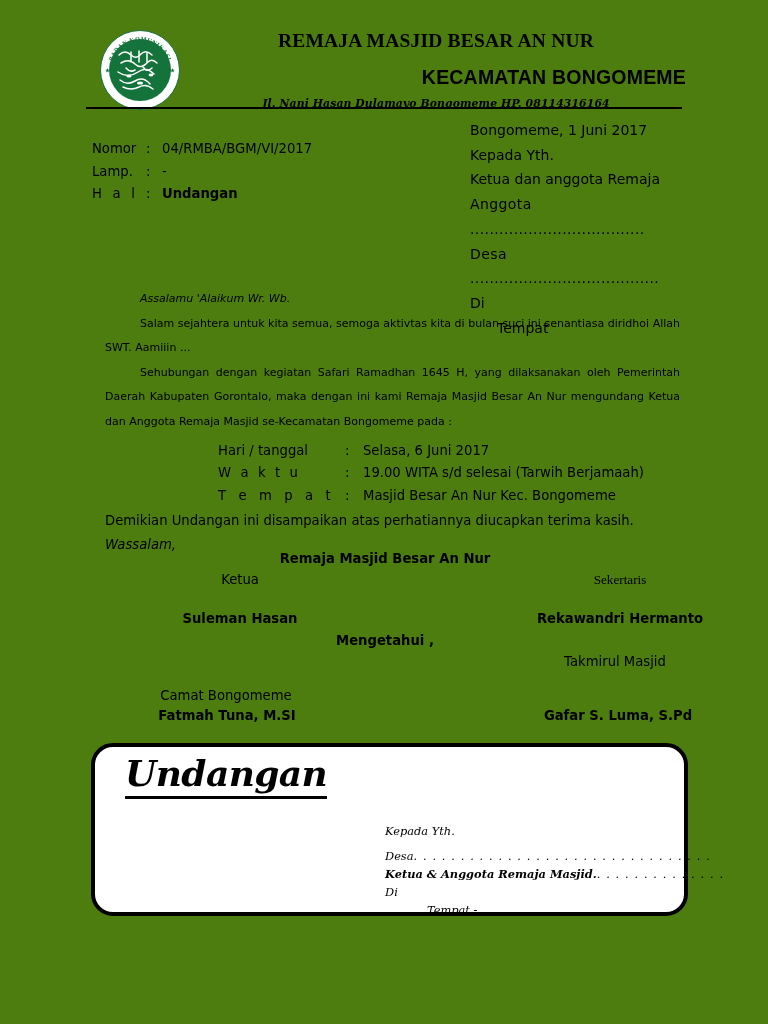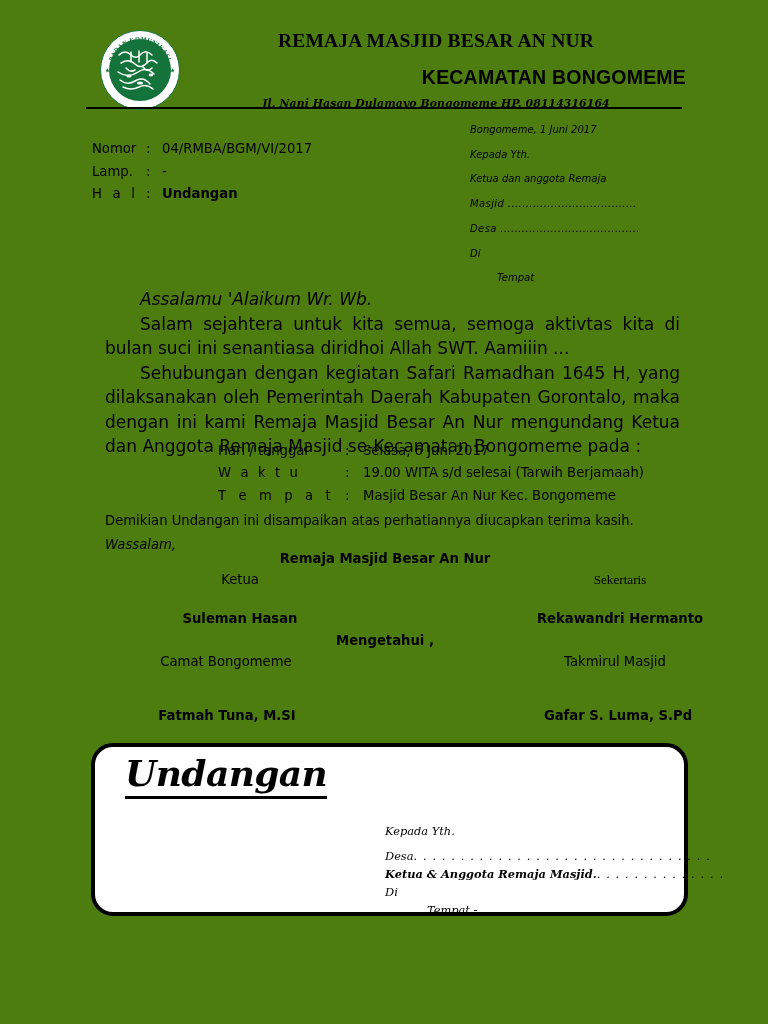--- a/index.html
+++ b/index.html
@@ -155,38 +155,37 @@
   }
   .ref-value { }
   .ref-value.bold { font-weight: bold; }
 
   
   .addressee {
     position: absolute;
     left: 470px;
     top: 118px;
     width: 230px;
-    font-size: 10px;
+    font-size: 14px;
     line-height: 24.7px;
-    font-style: italic;
   }
   .addressee .indent {
     padding-left: 27px;
   }
   .dotline {
     letter-spacing: 0.4px;
   }
 
   
   .body-text {
     position: absolute;
     left: 105px;
     top: 287px;
     width: 575px;
-    font-size: 17px;
+    font-size: 11px;
     line-height: 24.5px;
   }
   .salam {
     font-style: italic;
     text-indent: 35px;
   }
   .para {
     text-align: justify;
     text-indent: 35px;
     margin-top: 0;
@@ -353,21 +352,21 @@
       <span class="ref-label spaced">H a l</span>
       <span class="ref-colon">:</span>
       <span class="ref-value bold">Undangan</span>
     </div>
   </div>
 
   <div class="addressee">
     <div>Bongomeme, 1 Juni 2017</div>
     <div>Kepada Yth.</div>
     <div>Ketua dan anggota Remaja</div>
-    <div class="dotline">Masjid ....................................</div>
+    <div class="dotline">Anggota ....................................</div>
     <div class="dotline">Desa .......................................</div>
     <div>Di</div>
     <div class="indent">Tempat</div>
   </div>
 
   <div class="body-text">
     <div class="salam">Assalamu 'Alaikum Wr. Wb.</div>
     <div class="para">Salam sejahtera untuk kita semua, semoga aktivtas kita di bulan suci ini senantiasa diridhoi Allah SWT. Aamiiin ...</div>
     <div class="para">Sehubungan dengan kegiatan Safari Ramadhan 1645 H, yang dilaksanakan oleh Pemerintah Daerah Kabupaten Gorontalo, maka dengan ini kami Remaja Masjid Besar An Nur mengundang Ketua dan Anggota Remaja Masjid se-Kecamatan Bongomeme pada :</div>
   </div>
@@ -399,21 +398,21 @@
 
   <div class="sig-grid">
     <div class="sig-col sig-role" style="left:80px; top:572px; width:110px;">Ketua</div>
     <div class="sig-col sig-role" style="left:440px; top:572px; width:150px;font-family:Liberation Serif, serif;">Sekertaris</div>
 
     <div class="sig-col sig-name" style="left:45px; top:611px; width:180px;">Suleman Hasan</div>
     <div class="sig-col sig-name" style="left:385px; top:611px; width:260px;">Rekawandri Hermanto</div>
 
     <div class="sig-col sig-name" style="left:180px; top:633px; width:200px;">Mengetahui ,</div>
 
-    <div class="sig-col sig-role" style="left:16px; top:654px; width:210px;">Camat Bongomeme</div>
+    <div class="sig-col sig-role" style="left:16px; top:688px; width:210px;">Camat Bongomeme</div>
     <div class="sig-col sig-role" style="left:400px; top:654px; width:220px;">Takmirul Masjid</div>
 
     <div class="sig-col sig-name" style="left:22px; top:708px; width:200px;">Fatmah Tuna, M.SI</div>
     <div class="sig-col sig-name" style="left:388px; top:708px; width:250px;">Gafar S. Luma, S.Pd</div>
   </div>
 
   <div class="envelope">
     <div class="env-title">Undangan</div>
     <div class="env-addr">
       <div>Kepada Yth.</div>

